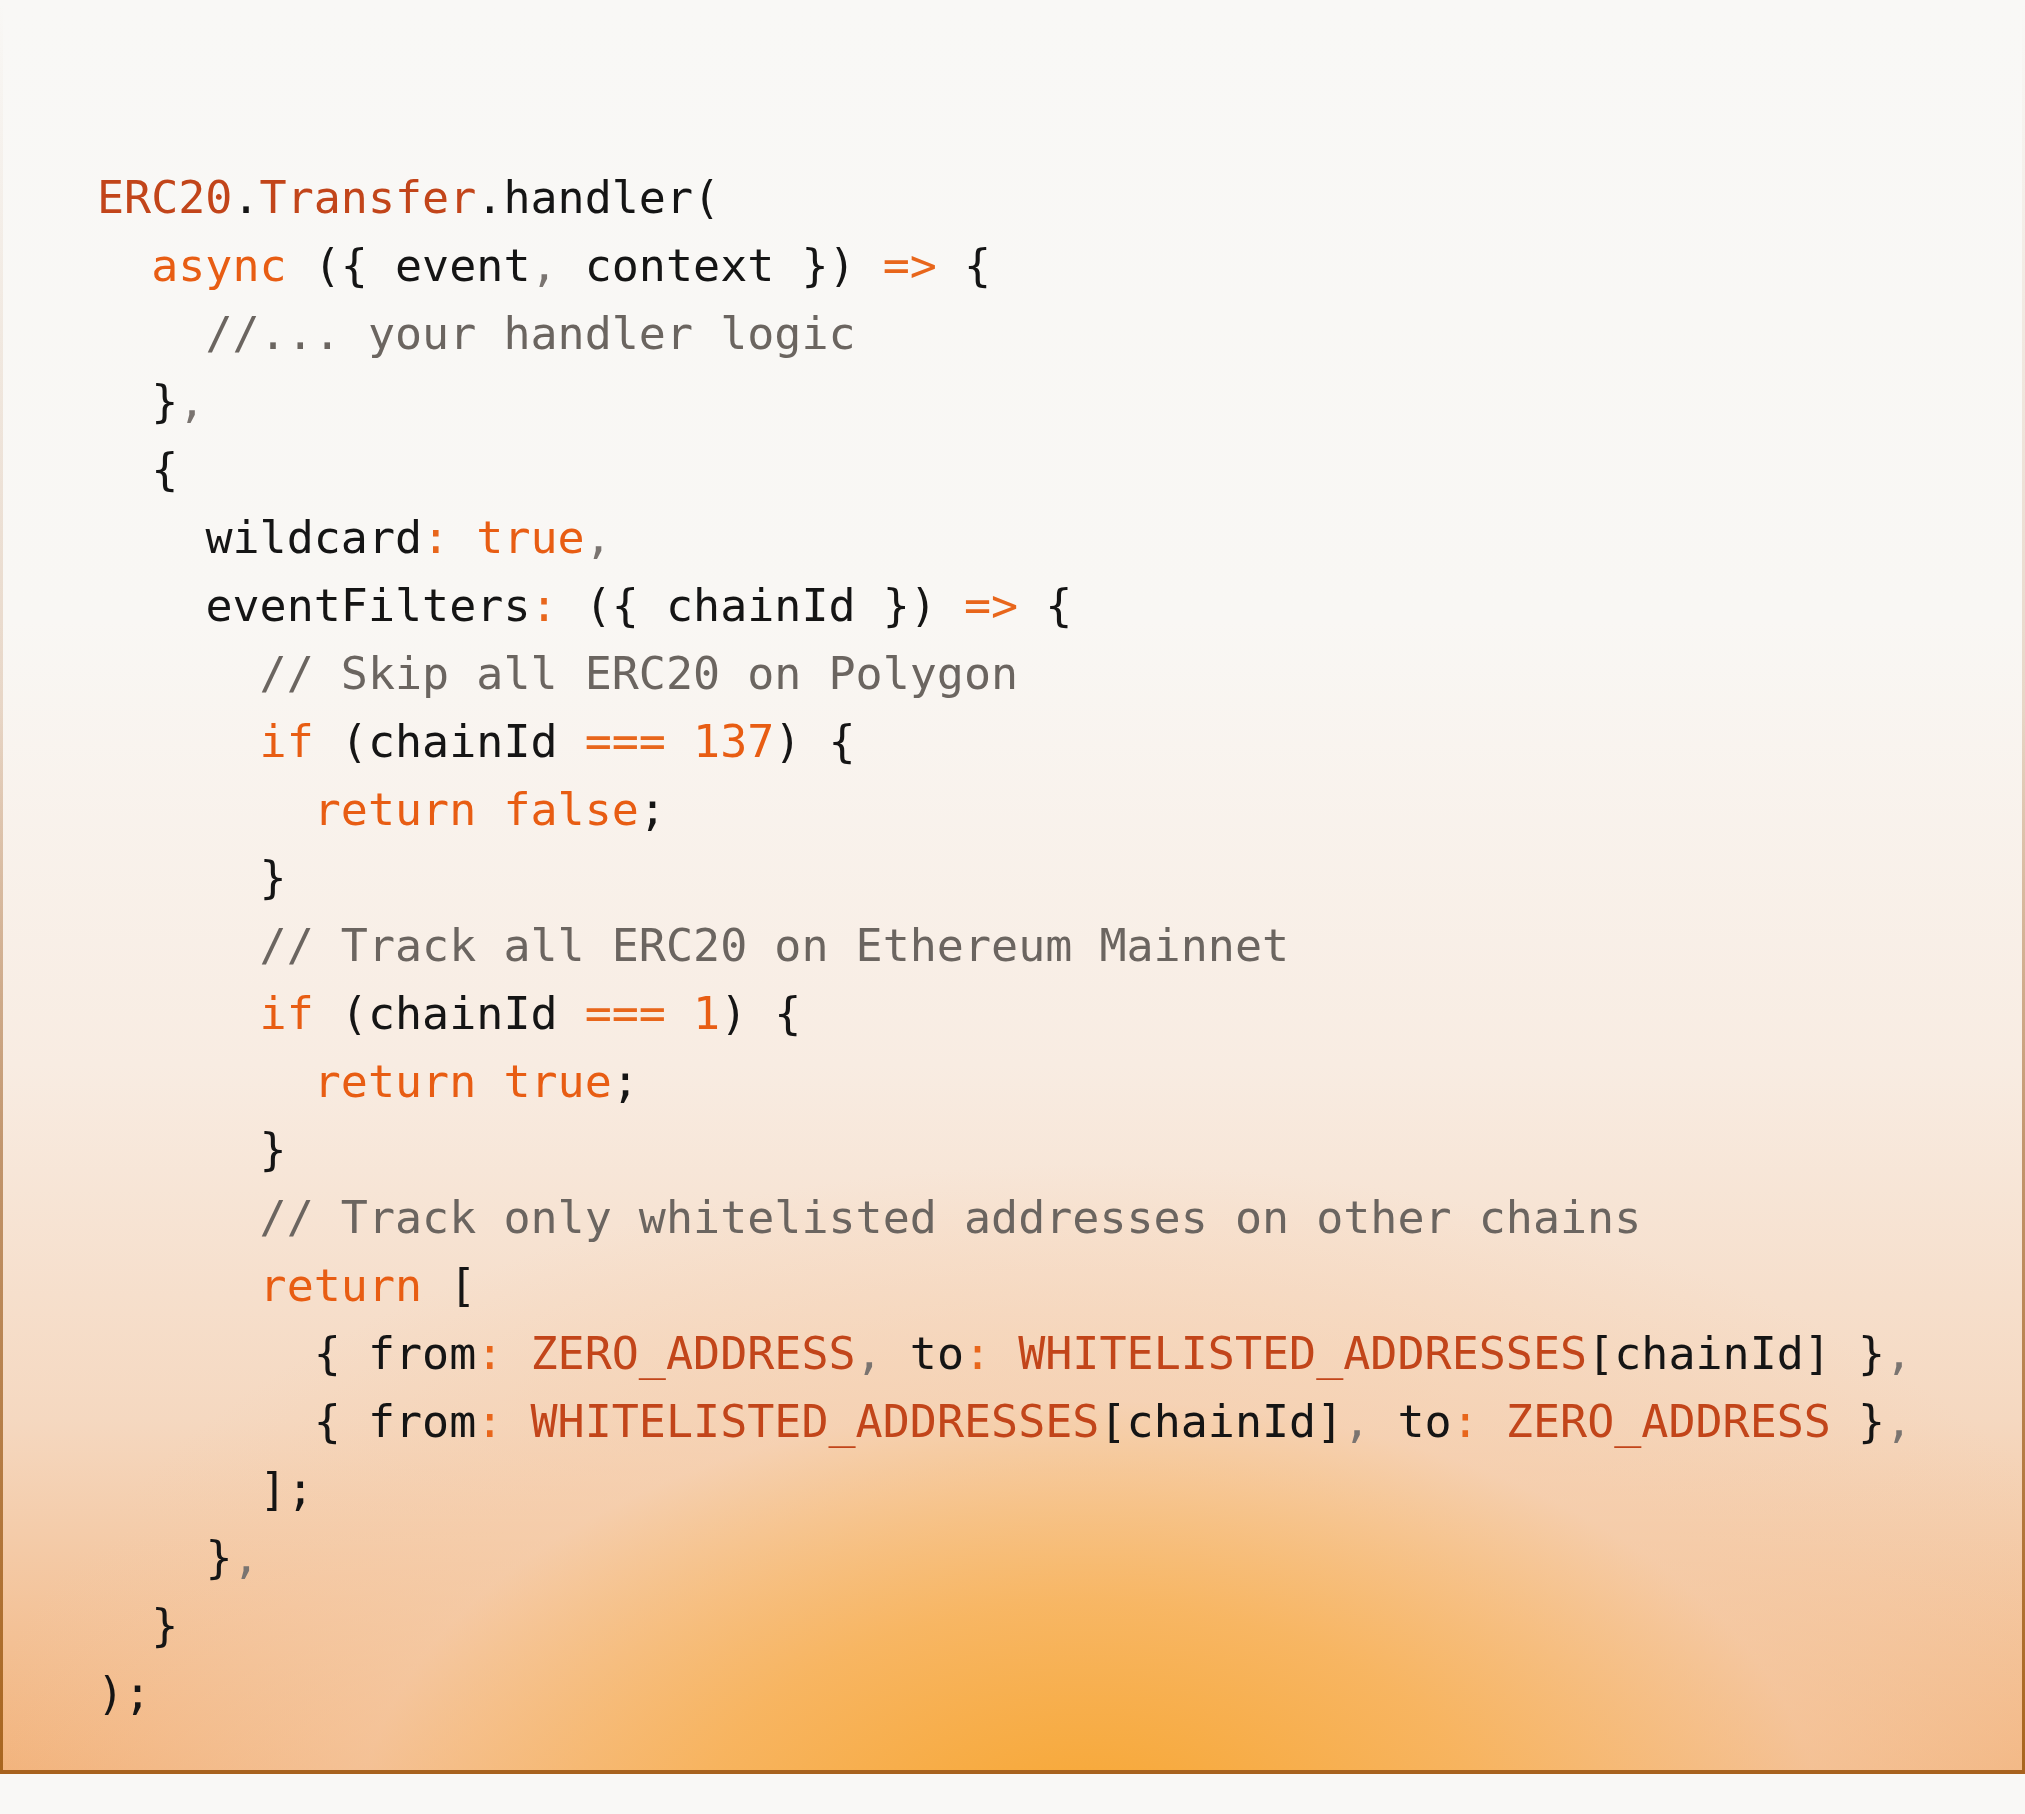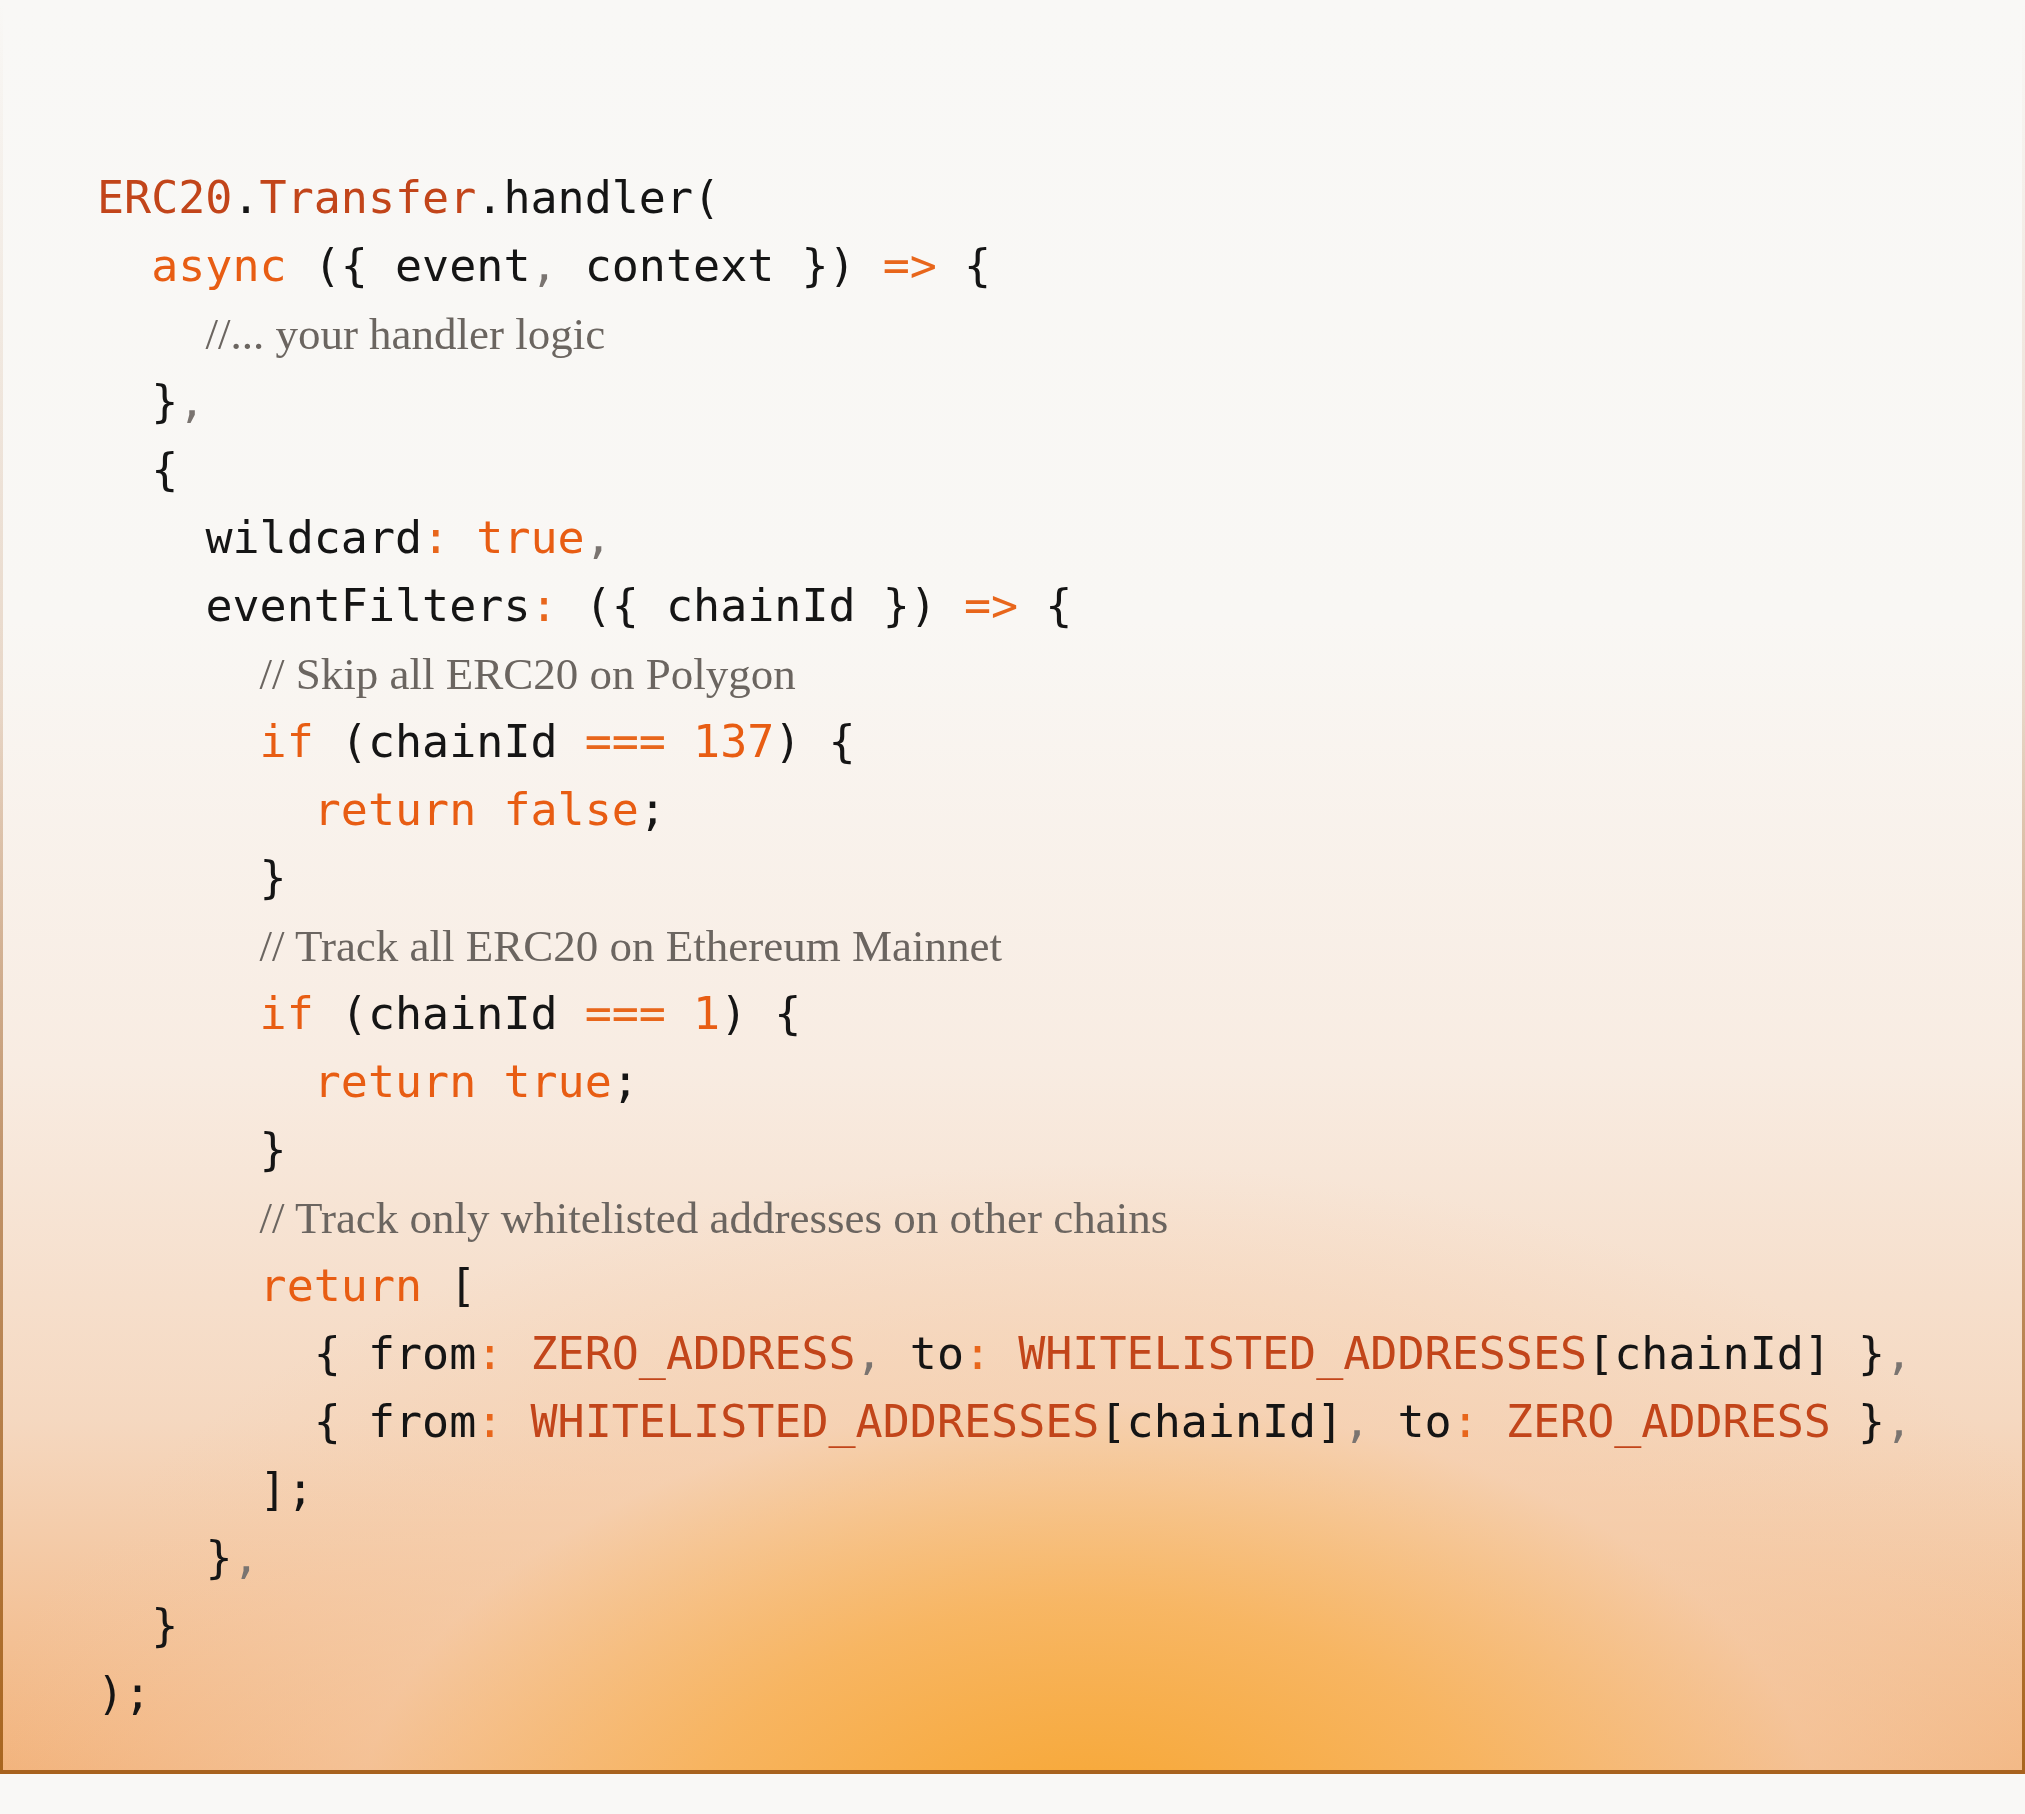--- a/index.html
+++ b/index.html
@@ -34,21 +34,21 @@
     font-size: 45px;
     line-height: 68px;
     color: #151515;
     white-space: pre;
   }
   .line { display: block; height: 68px; }
   .t-plain { color: #151515; }
   .t-ident { color: #c2451a; }
   .t-kw { color: #e85d13; }
   .t-op { color: #e8661b; }
-  .t-comment { color: #6b6560; font-family: Liberation Serif, serif; }
+  .t-comment { color: #6b6560; }
   .t-punct { color: #7a7470; }
 </style>
 </head>
 <body>
 
 <div class="frame">
   <div class="border-l"></div>
   <div class="border-r"></div>
   <div class="border-b"></div>
   <pre class="code" id="code-block"><span class="line"><span></span><span class="t-ident">ERC20</span><span class="t-plain">.</span><span class="t-ident">Transfer</span><span class="t-plain">.handler(</span></span><span class="line"><span>  </span><span class="t-kw">async</span><span class="t-plain"> ({ event</span><span class="t-punct">,</span><span class="t-plain"> context }) </span><span class="t-op">=&gt;</span><span class="t-plain"> {</span></span><span class="line"><span>    </span><span class="t-comment">//... your handler logic</span></span><span class="line"><span>  </span><span class="t-plain">}</span><span class="t-punct">,</span></span><span class="line"><span>  </span><span class="t-plain">{</span></span><span class="line"><span>    </span><span class="t-plain">wildcard</span><span class="t-op">:</span><span class="t-plain"> </span><span class="t-kw">true</span><span class="t-punct">,</span></span><span class="line"><span>    </span><span class="t-plain">eventFilters</span><span class="t-op">:</span><span class="t-plain"> ({ chainId }) </span><span class="t-op">=&gt;</span><span class="t-plain"> {</span></span><span class="line"><span>      </span><span class="t-comment">// Skip all ERC20 on Polygon</span></span><span class="line"><span>      </span><span class="t-kw">if</span><span class="t-plain"> (chainId </span><span class="t-op">===</span><span class="t-plain"> </span><span class="t-kw">137</span><span class="t-plain">) {</span></span><span class="line"><span>        </span><span class="t-kw">return</span><span class="t-plain"> </span><span class="t-kw">false</span><span class="t-plain">;</span></span><span class="line"><span>      </span><span class="t-plain">}</span></span><span class="line"><span>      </span><span class="t-comment">// Track all ERC20 on Ethereum Mainnet</span></span><span class="line"><span>      </span><span class="t-kw">if</span><span class="t-plain"> (chainId </span><span class="t-op">===</span><span class="t-plain"> </span><span class="t-kw">1</span><span class="t-plain">) {</span></span><span class="line"><span>        </span><span class="t-kw">return</span><span class="t-plain"> </span><span class="t-kw">true</span><span class="t-plain">;</span></span><span class="line"><span>      </span><span class="t-plain">}</span></span><span class="line"><span>      </span><span class="t-comment">// Track only whitelisted addresses on other chains</span></span><span class="line"><span>      </span><span class="t-kw">return</span><span class="t-plain"> [</span></span><span class="line"><span>        </span><span class="t-plain">{ from</span><span class="t-op">:</span><span class="t-plain"> </span><span class="t-ident">ZERO_ADDRESS</span><span class="t-punct">,</span><span class="t-plain"> to</span><span class="t-op">:</span><span class="t-plain"> </span><span class="t-ident">WHITELISTED_ADDRESSES</span><span class="t-plain">[chainId] }</span><span class="t-punct">,</span></span><span class="line"><span>        </span><span class="t-plain">{ from</span><span class="t-op">:</span><span class="t-plain"> </span><span class="t-ident">WHITELISTED_ADDRESSES</span><span class="t-plain">[chainId]</span><span class="t-punct">,</span><span class="t-plain"> to</span><span class="t-op">:</span><span class="t-plain"> </span><span class="t-ident">ZERO_ADDRESS</span><span class="t-plain"> }</span><span class="t-punct">,</span></span><span class="line"><span>      </span><span class="t-plain">];</span></span><span class="line"><span>    </span><span class="t-plain">}</span><span class="t-punct">,</span></span><span class="line"><span>  </span><span class="t-plain">}</span></span><span class="line"><span></span><span class="t-plain">);</span></span></pre>

